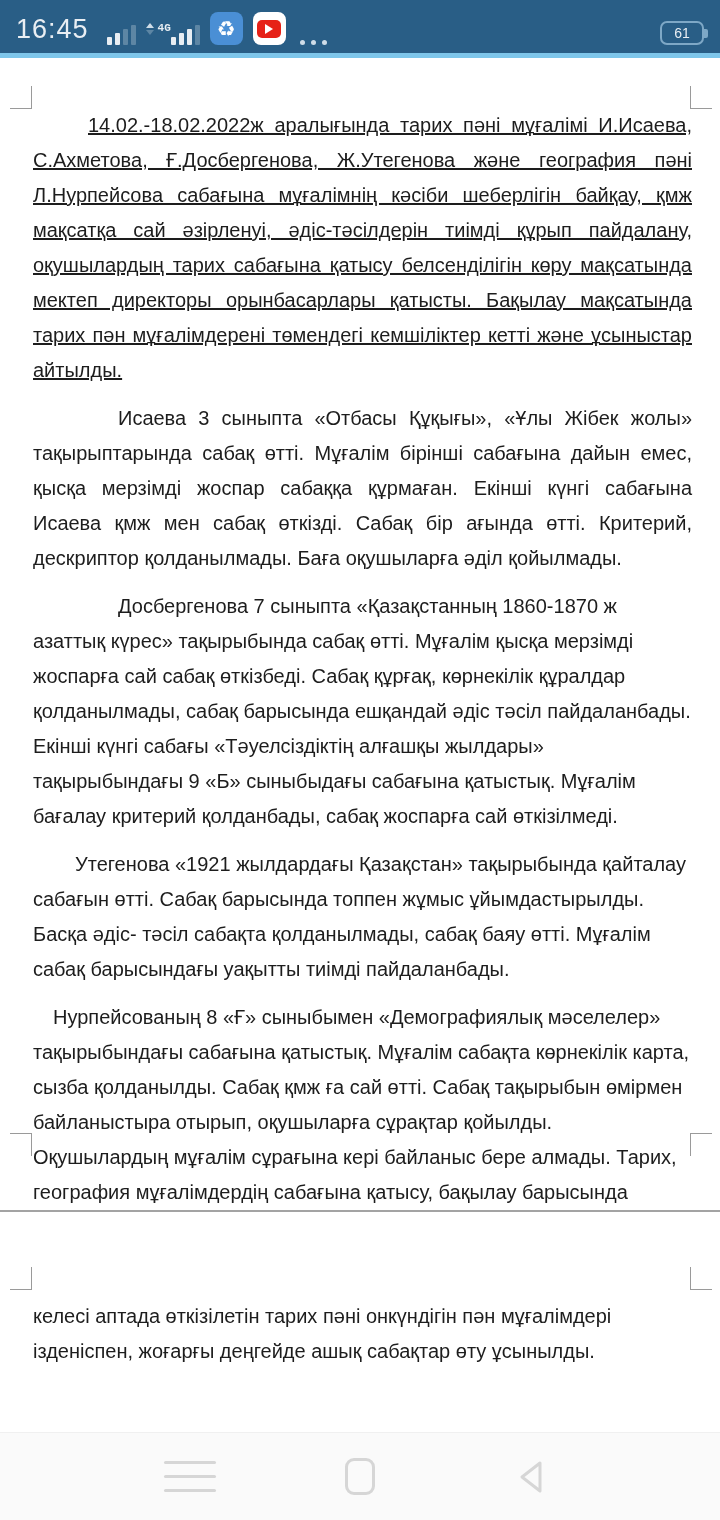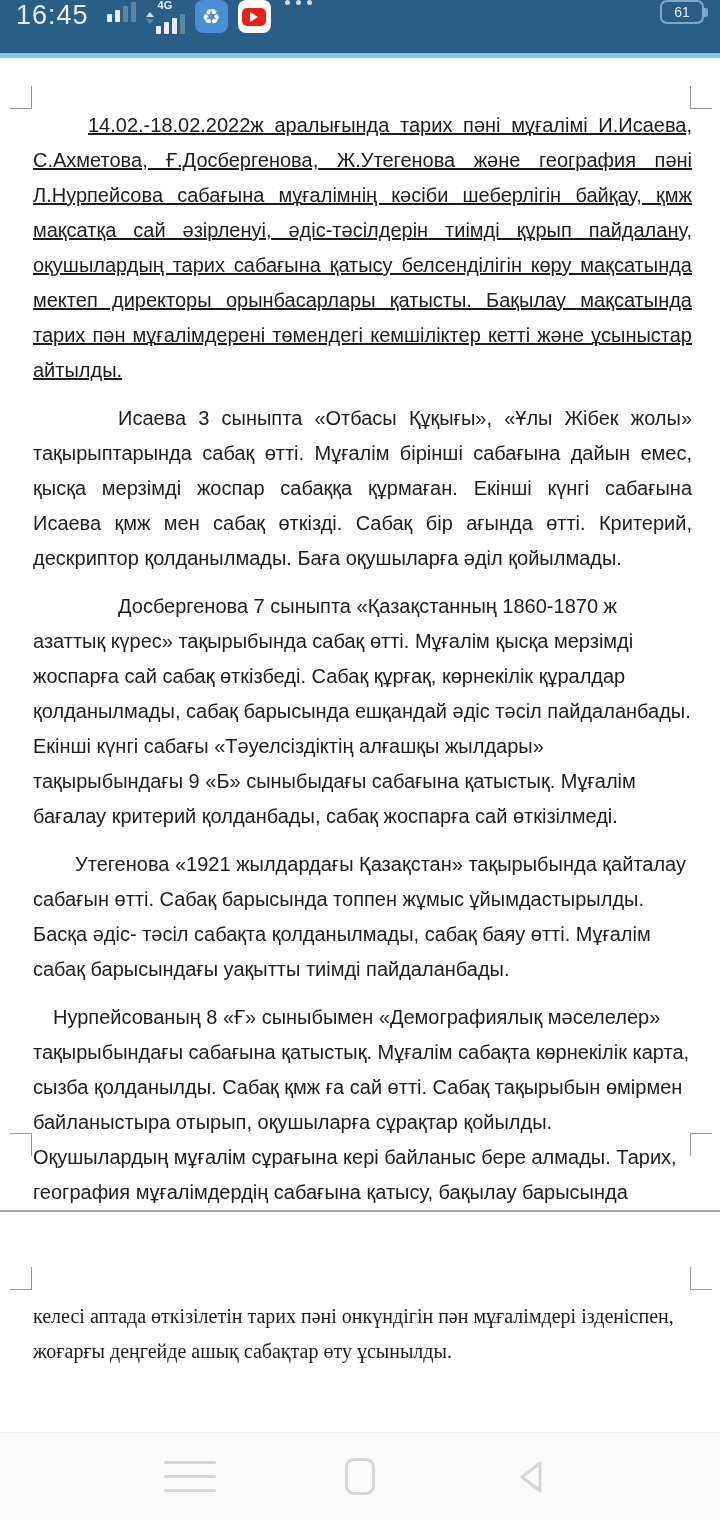--- a/index.html
+++ b/index.html
@@ -1,31 +1,31 @@
 <!DOCTYPE html>
 <html><head>
 <meta charset="utf-8">
 <style>
   * { margin:0; padding:0; box-sizing:border-box; }
   html,body { width:720px; height:1520px; overflow:hidden; }
   body { font-family:"Liberation Sans","DejaVu Sans",sans-serif; background:#ffffff; }
   #app { position:relative; width:720px; height:1520px; background:#ffffff; overflow:hidden; }
 
   
-  .status-bar { height:53px; background:#295e86; display:flex; align-items:flex-start; padding:0 16px; gap:10px; }
+  .status-bar { height:53px; background:#295e86; display:flex; align-items:flex-end; padding:8px 16px; gap:10px; }
   .sb-time { color:#e9eef3; font-size:27px; letter-spacing:1px; margin-right:8px; }
   .sig { display:flex; align-items:flex-end; gap:3px; height:22px; }
   .sig .bar { width:5px; border-radius:1px; }
   .bar.b1{height:8px;} .bar.b2{height:12px;} .bar.b3{height:16px;} .bar.b4{height:20px;}
   .bar.on{background:#e8eef3;} .bar.off{background:#5d86a4;}
   .sig2-wrap { display:flex; align-items:flex-end; gap:2px; }
   .updown { display:flex; flex-direction:column; gap:2px; margin-bottom:10px; }
   .tri-up { width:0;height:0;border-left:4px solid transparent;border-right:4px solid transparent;border-bottom:5px solid #cfdde8; }
   .tri-dn { width:0;height:0;border-left:4px solid transparent;border-right:4px solid transparent;border-top:5px solid #5d86a4; }
-  .sig2-col { display:flex; flex-direction:column; align-items:flex-start; }
+  .sig2-col { display:flex; flex-direction:row; align-items:flex-start;font-family:Liberation Mono, monospace; }
   .g4 { color:#e8eef3; font-size:11px; font-weight:bold; line-height:11px; margin-bottom:1px; margin-left:2px; }
   .noti-icon { width:33px; height:33px; border-radius:8px; display:flex; align-items:center; justify-content:center; }
   .shareit { background:#4a8fd5; color:#ffffff; font-size:21px; line-height:1; }
   .yt { background:#ffffff; }
   .yt-red { width:24px; height:18px; background:#e62117; border-radius:5px; display:flex; align-items:center; justify-content:center; }
   .yt-play { width:0;height:0;border-top:5px solid transparent;border-bottom:5px solid transparent;border-left:8px solid #ffffff; }
   .dots { display:flex; gap:6px; align-items:center; margin-left:4px; }
   .dots i { width:5px; height:5px; border-radius:50%; background:#cfdde8; }
   .sb-spacer { flex:1; }
   .battery { position:relative; width:44px; height:24px; border:2px solid #7ea8c6; border-radius:7px; display:flex; align-items:center; justify-content:center; }
@@ -34,21 +34,21 @@
 
   
   .app-header { height:35px; background:#3b9ed9; display:flex; align-items:center; justify-content:center; }
   .app-header .title { color:#ffffff; font-size:23px; }
   .header-strip { height:5px; background:#7ec6ea; }
 
   
   .doc-scroll { height:1339px; background:#ffffff; overflow:hidden; }
   .page { position:relative; background:#ffffff; overflow:hidden; }
   .page1 { height:1152px; padding:50px 28px 0 33px; }
-  .page2 { height:185px; padding:87px 28px 0 33px;font-family:Liberation Serif, serif; }
+  .page2 { height:185px; padding:87px 28px 0 33px; }
   .page-sep { height:2px; background:#a3a3a3; }
 
   .mark { position:absolute; width:22px; height:23px; }
   .mark.tl { left:10px; border-right:1px solid #9a9a9a; border-bottom:1px solid #9a9a9a; }
   .mark.tr { right:8px;  border-left:1px solid #9a9a9a;  border-bottom:1px solid #9a9a9a; }
   .mark.bl { left:10px; border-right:1px solid #9a9a9a; border-top:1px solid #9a9a9a; }
   .mark.br { right:8px;  border-left:1px solid #9a9a9a;  border-top:1px solid #9a9a9a; }
   .page1 .tl,.page1 .tr { top:28px; }
   .page1 .bl,.page1 .br { top:1075px; }
   .page2 .tl,.page2 .tr { top:55px; }

